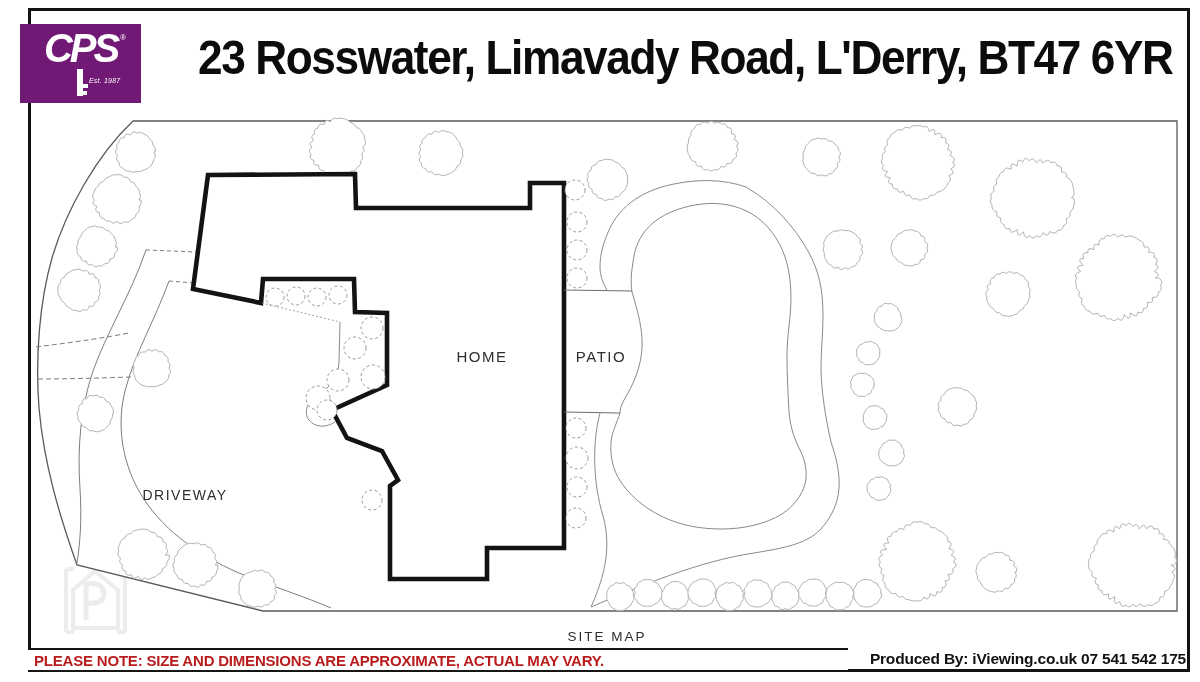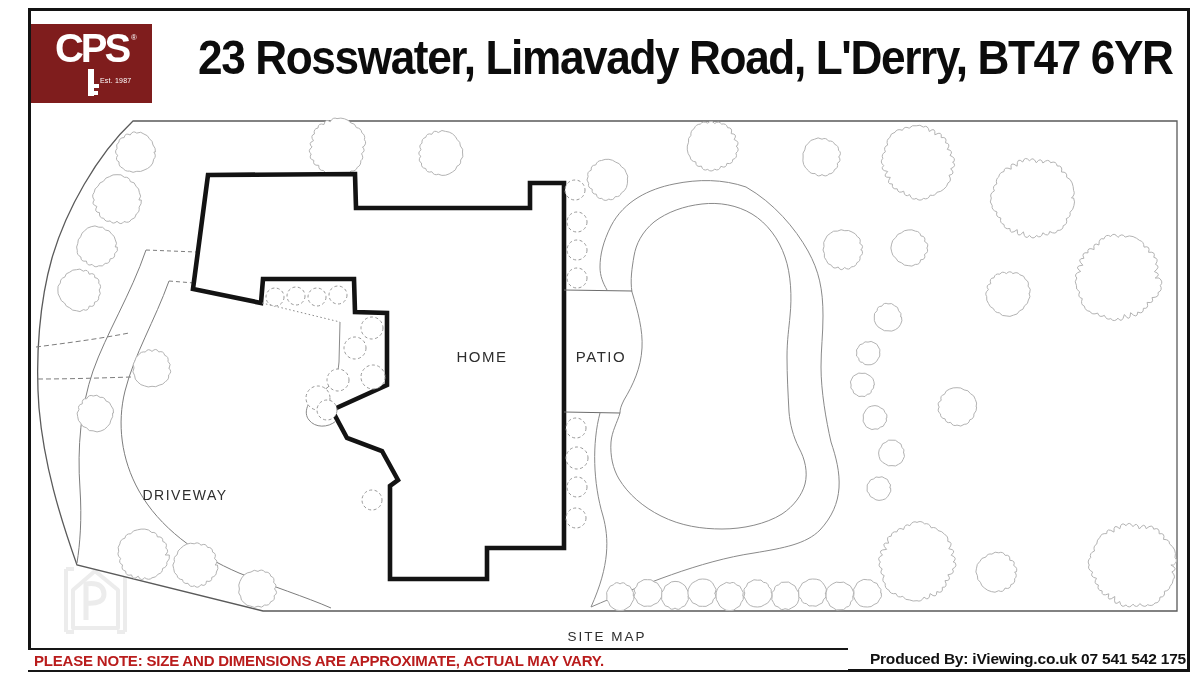--- a/index.html
+++ b/index.html
@@ -1,21 +1,21 @@
 <!DOCTYPE html>
 <html><head>
 <meta charset="utf-8">
 <style>
   html,body{margin:0;padding:0;background:#fff;}
   .page{position:relative;width:1200px;height:682px;background:#fff;
         font-family:"Liberation Sans",sans-serif;overflow:hidden;}
   .frame{position:absolute;left:28px;top:8px;width:1162px;height:664px;
          border:3px solid #131313;box-sizing:border-box;background:#fff;}
   
-  .logo{position:absolute;left:31px;top:24px;width:121px;height:79px;background:#7f1d1d;}
+  .logo{position:absolute;left:20px;top:24px;width:121px;height:79px;background:#701a75;font-style:italic;}
   .logo .cps{position:absolute;top:2px;left:0;right:0;text-align:center;
              font-weight:700;font-size:40px;color:#fff;letter-spacing:-3px;}
   .logo .reg{position:absolute;top:9px;right:15px;font-size:8px;color:#fff;}
   .logo .stem{position:absolute;left:57px;top:45px;width:6px;height:27px;background:#fff;}
   .logo .tooth1{position:absolute;left:63px;top:60px;width:5px;height:4px;background:#fff;}
   .logo .tooth2{position:absolute;left:63px;top:67px;width:4px;height:4px;background:#fff;}
   .logo .est{position:absolute;left:69px;top:53px;font-size:7px;color:#fff;letter-spacing:.2px;}
   .title{position:absolute;left:158px;right:42px;top:30px;text-align:center;
          font-size:48px;font-weight:700;letter-spacing:-1.5px;color:#0c0c0c;
          white-space:nowrap;transform:scaleX(.92);}

